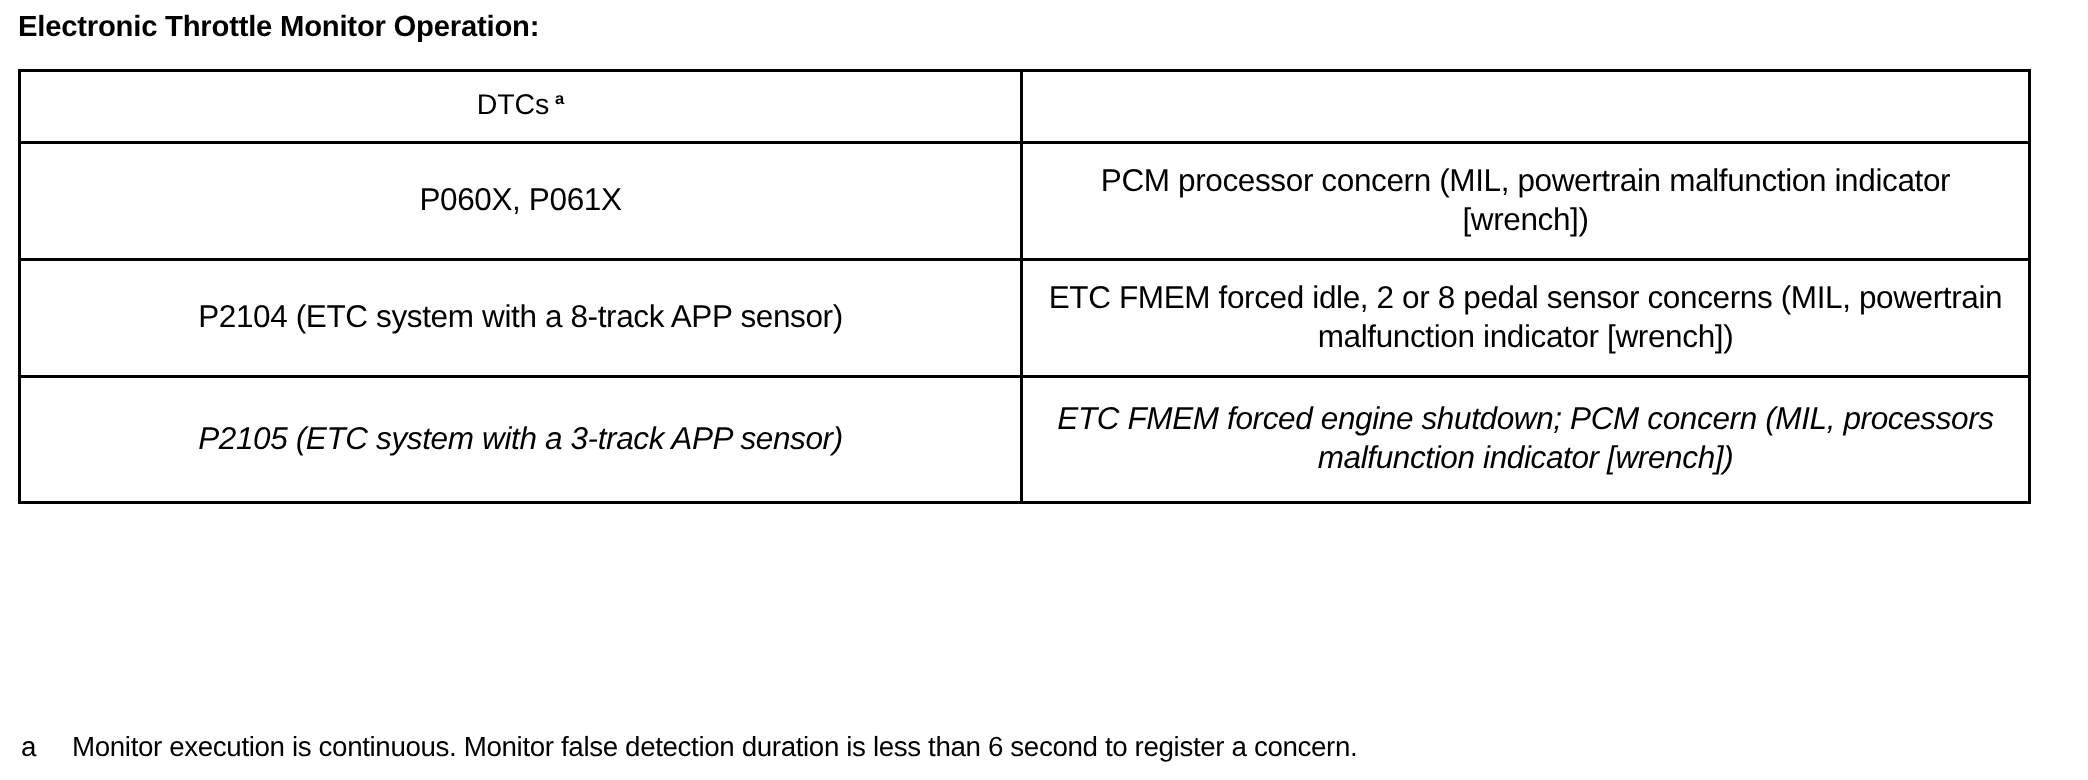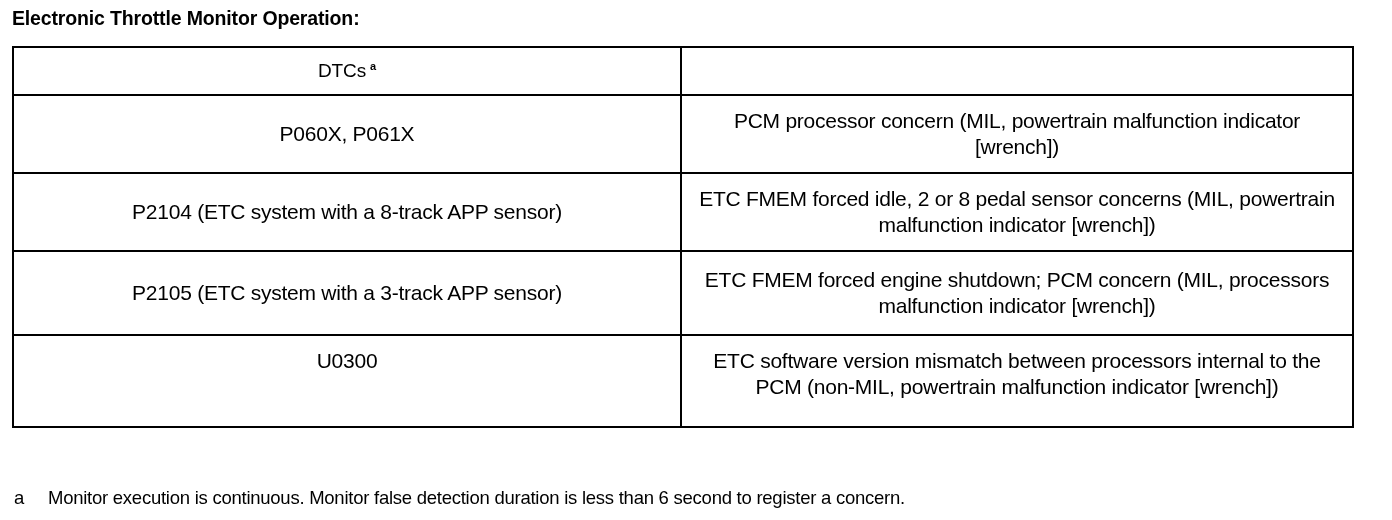--- a/index.html
+++ b/index.html
@@ -81,21 +81,21 @@
     font-size: 21px;
     line-height: 26px;
     letter-spacing: -0.25px;
     padding: 6px 8px 8px 8px;
   }
   .cell-mid { vertical-align: middle; }
   .cell-top { vertical-align: top; }
 
   .r1 { height: 65px; }
   .r2 { height: 68px; }
-  .r3 { height: 84px; }
+  .r3 { height: 84px; font-style: italic; }
   .r4 { height: 93px; }
   .r5 { height: 92px; }
 
   
   .footnote {
     position: absolute;
     left: 14px;
     top: 486px;
     width: 1370px;
     font-size: 18.5px;
@@ -132,22 +132,18 @@
         <td class="cell cell-mid">PCM processor concern (MIL, powertrain malfunction indicator [wrench])</td>
       </tr>
       <tr class="r2">
         <td class="cell cell-mid">P2104 (ETC system with a 8-track APP sensor)</td>
         <td class="cell cell-mid">ETC FMEM  forced idle, 2 or 8 pedal sensor concerns (MIL, powertrain malfunction indicator [wrench])</td>
       </tr>
       <tr class="r3">
         <td class="cell cell-mid">P2105 (ETC system with a 3-track APP sensor)</td>
         <td class="cell cell-mid">ETC FMEM  forced engine shutdown; PCM concern (MIL, processors malfunction indicator [wrench])</td>
       </tr>
-      <tr class="r5">
-        <td class="cell cell-top">U0300</td>
-        <td class="cell cell-top">ETC software version mismatch between processors internal to the PCM (non-MIL, powertrain malfunction indicator [wrench])</td>
-      </tr>
     </tbody>
   </table>
 
   <div class="footnote"><span class="fn-mark">a</span><span>Monitor execution is continuous. Monitor false detection duration is less than 6 second to register a concern.</span></div>
 
 </div>
 
 </body></html>

